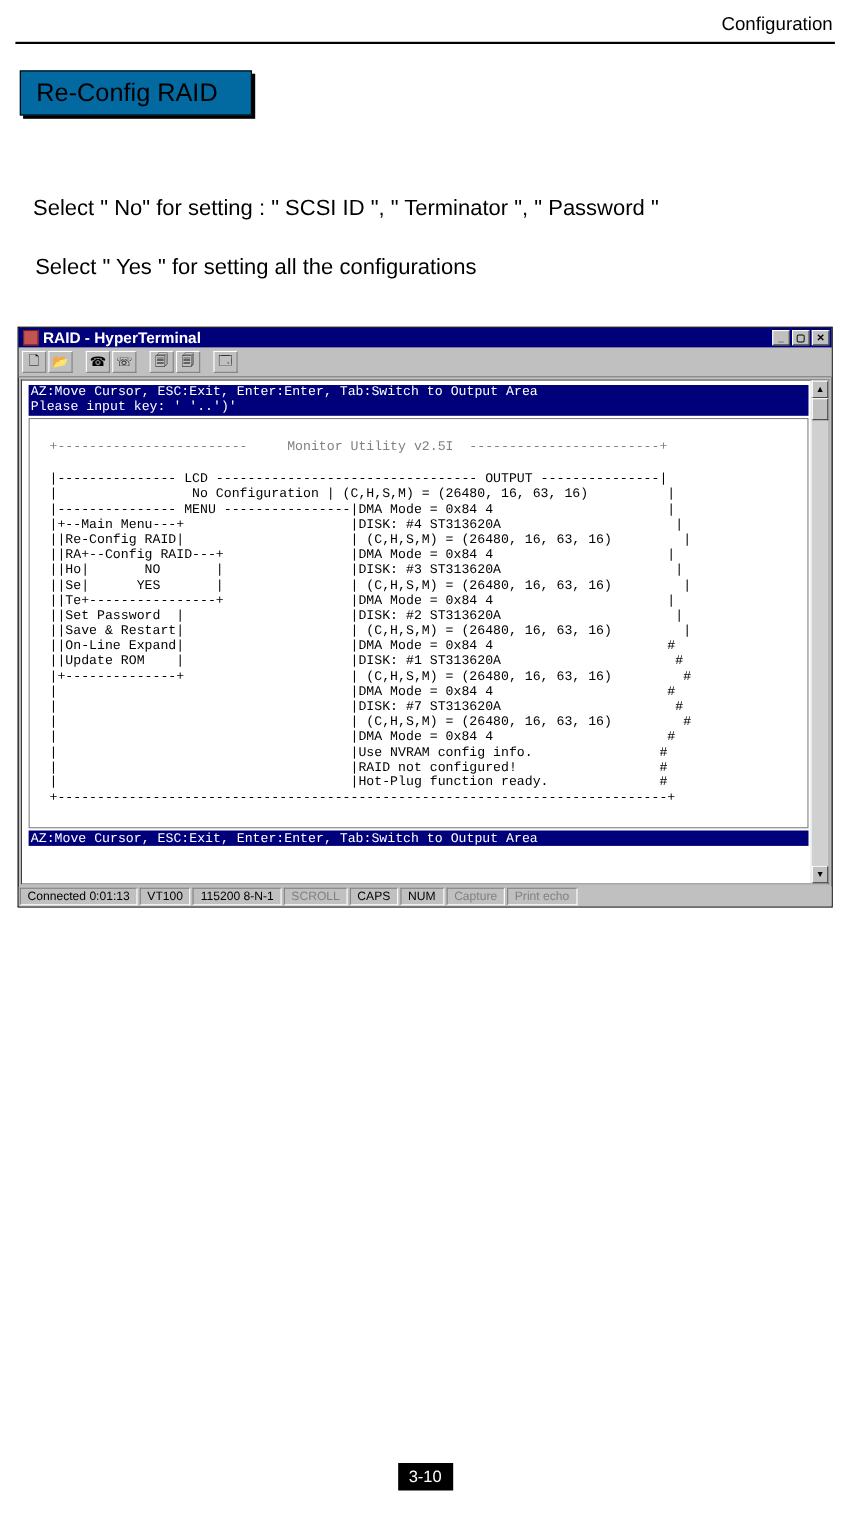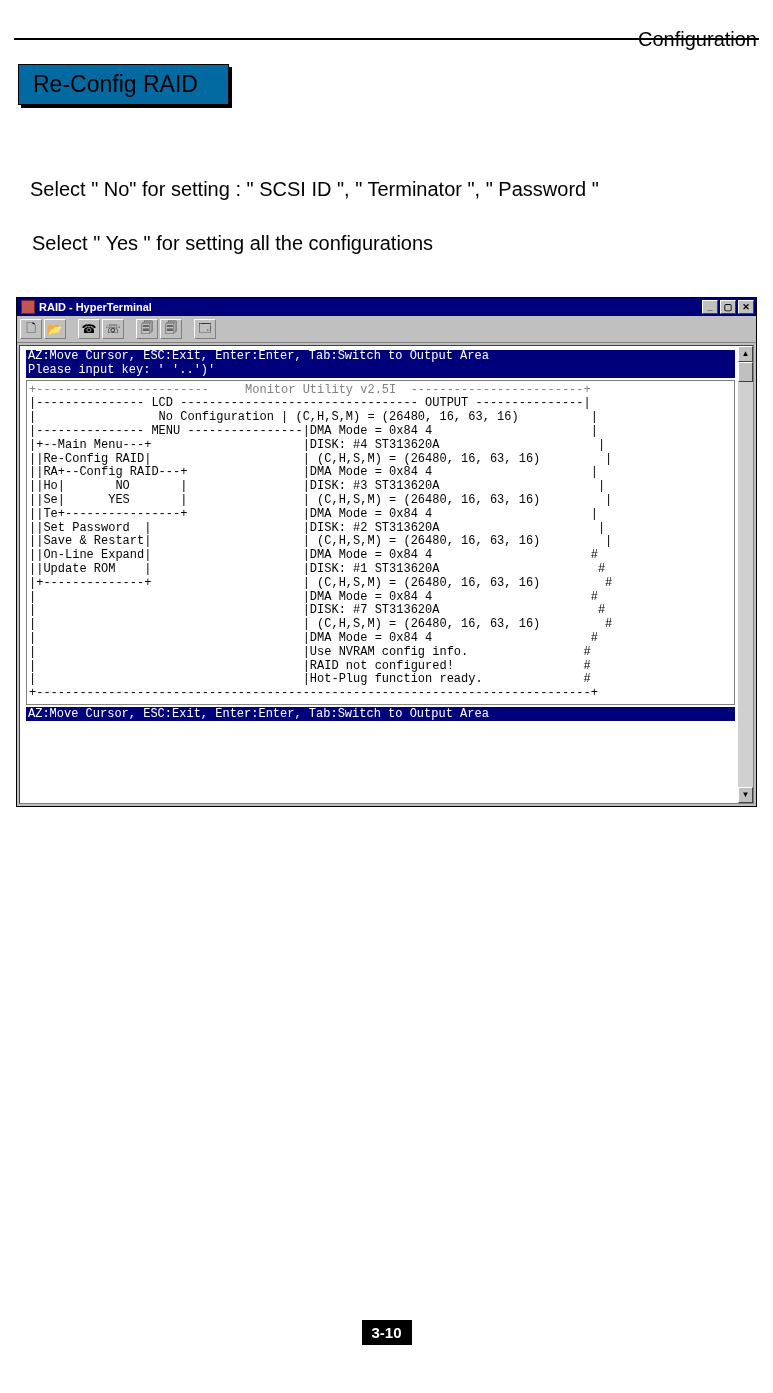--- a/index.html
+++ b/index.html
@@ -7,23 +7,23 @@
   body {
     width: 773px;
     min-height: 1393px;
     background: #ffffff;
     font-family: Arial, Helvetica, sans-serif;
     color: #000;
     position: relative;
   }
   .page-header-line { border-top: 2px solid #000; margin: 38px 14px 0 14px; }
   .page-header-top {
-    position:absolute; top:28px; right:16px;
-    font-family: "Century Gothic", Futura, Arial, sans-serif;
-    font-size: 20px;
+    position:absolute; top:12px; right:16px;
+    font-family: "Century Gothic", Futura, Arial, sans-serif;
+    font-size: 17px;
   }
   .section-heading-wrap { margin: 24px 0 0 18px; }
   .section-heading {
     display:inline-block;
     background:#0369a1;
     border:1px solid #000;
     padding: 6px 30px 6px 14px;
     font-family: "Century Gothic", Futura, Arial, sans-serif;
     font-size: 23px;
     position:relative;
@@ -55,21 +55,21 @@
     align-items:center;
     justify-content: space-between;
     padding:2px 2px 2px 4px;
     height:18px;
   }
   .titlebar-left { display:flex; align-items:center; gap:4px; }
   .app-icon {
     width:14px; height:14px; background:#c35454; display:inline-block;
     border:1px solid #7a2020;
   }
-  .titlebar-title { font-weight:bold; font-size:11px; }
+  .titlebar-title { font-weight:bold; font-size:14px; }
   .titlebar-buttons { display:flex; gap:2px; }
   .title-btn {
     width:16px; height:14px;
     background:#c0c0c0;
     border:1px solid #fff;
     border-right-color:#404040;
     border-bottom-color:#404040;
     font-size:9px; font-weight:bold;
     text-align:center; line-height:12px;
     color:#000;
@@ -125,21 +125,21 @@
   }
   .outline-box {
     border:1px solid #808080;
     margin:2px 0;
     padding:3px 2px;
   }
   pre.term {
     font-family:"Courier New", monospace;
     font-size:12px;
     line-height:1.15;
-    margin:0;
+    margin:16px;
     white-space:pre;
     color:#000;
   }
   .gray-text { color:#808080; }
   .highlight-bottom {
     background:#00007b; color:#fff;
     font-family:"Courier New", monospace;
     font-size:12px;
     padding:0 2px;
     white-space:pre;
@@ -176,27 +176,27 @@
     border-bottom-color:#fff;
     padding:1px 6px;
     color:#000;
     min-width:40px;
   }
   .status-cell.disabled { color:#808080; }
   .page-number {
     position:absolute;
     left:50%;
     transform:translateX(-50%);
-    bottom:48px;
+    bottom:38px;
     background:#000;
     color:#fff;
     padding:4px 10px;
     font-family:Arial, sans-serif;
     font-size:15px;
-    font-weight:bold;
+    font-weight:normal;
   }
 </style>
 </head>
 <body>
 
 <div class="page-header-top">Configuration</div>
 <div class="page-header-line"></div>
 
 <div class="section-heading-wrap">
   <div class="section-heading">Re-Config RAID</div>
@@ -261,15 +261,25 @@
       <div class="highlight-bottom">AZ:Move Cursor, ESC:Exit, Enter:Enter, Tab:Switch to Output Area</div>
     </div>
     <div class="vscroll">
       <div class="scroll-btn">▲</div>
       <div class="scroll-track">
         <div class="scroll-thumb"></div>
       </div>
       <div class="scroll-btn">▼</div>
     </div>
   </div>
+  <div class="statusbar">
+    <span class="status-cell">Connected 0:01:13</span>
+    <span class="status-cell">VT100</span>
+    <span class="status-cell">115200 8-N-1</span>
+    <span class="status-cell disabled">SCROLL</span>
+    <span class="status-cell">CAPS</span>
+    <span class="status-cell">NUM</span>
+    <span class="status-cell disabled">Capture</span>
+    <span class="status-cell disabled">Print echo</span>
+  </div>
 </div>
 
 <div class="page-number">3-10</div>
 
 </body></html>

